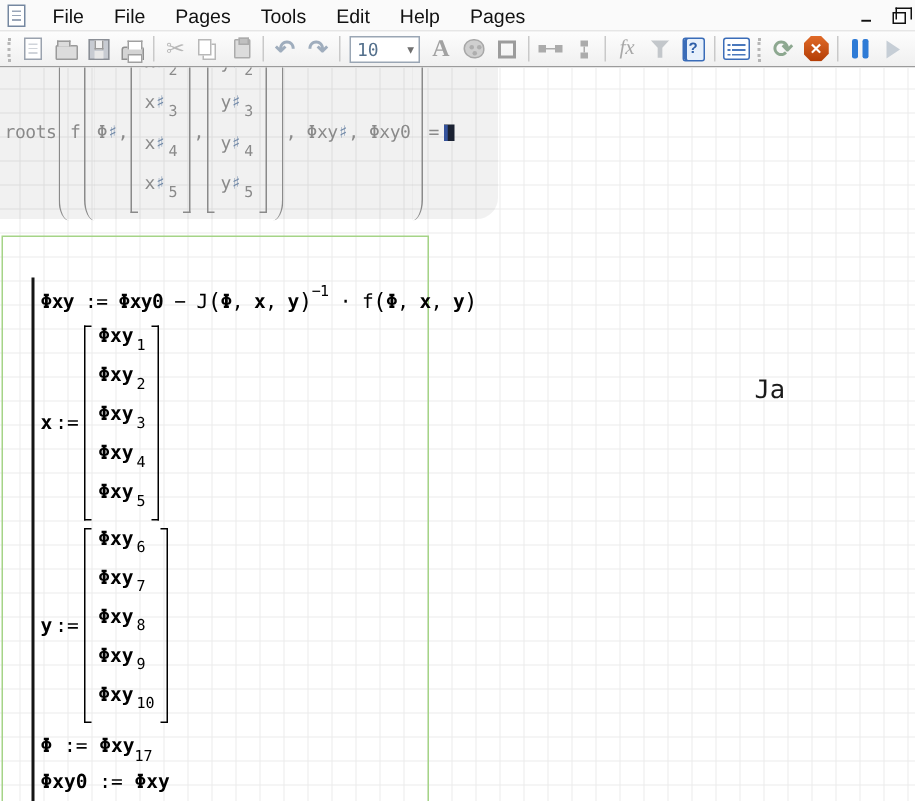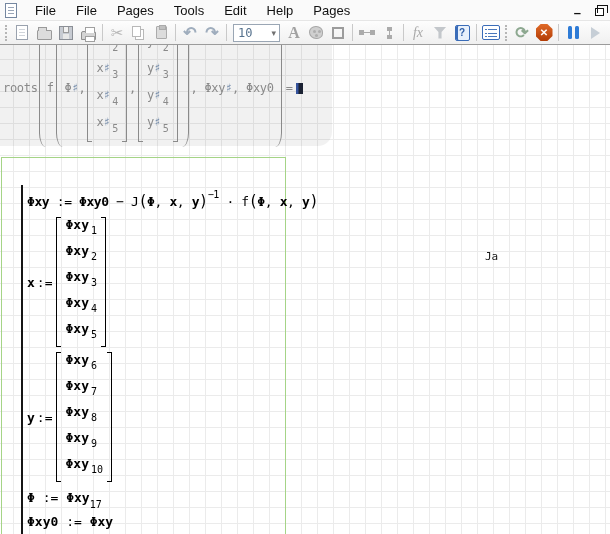--- a/index.html
+++ b/index.html
@@ -109,21 +109,21 @@
   .placeholder{display:inline-block;width:7px;height:11px;background:var(--ph);box-shadow:inset 2.5px 0 0 #35539c;}
 
   .for-header{position:absolute;left:5px;top:116px;font-size:13px;}
   .loop-body{position:absolute;left:21px;top:140px;height:380px;border-left:2.5px solid #151515;
     padding-left:4px;display:flex;flex-direction:column;align-items:flex-start;}
   .newton{margin:7px 0 5px;letter-spacing:-0.4px;}
   .vassign{margin-bottom:1px;}
   .assign{margin:0 2px;}
   .phi-line{margin-top:5px;}
   .phixy0-line{margin-top:9px;}
-  .annotation{position:absolute;left:485px;top:205px;font-size:11px;color:#1a1a1a;}
+  .annotation{position:absolute;left:503px;top:205px;font-size:17px;color:#1a1a1a;}
 </style>
 </head>
 <body>
 
 <div class="window">
 
   <div class="titlebar">
     <span class="docicon"></span>
     <span class="menu">File</span>
     <span class="menu">File</span>

